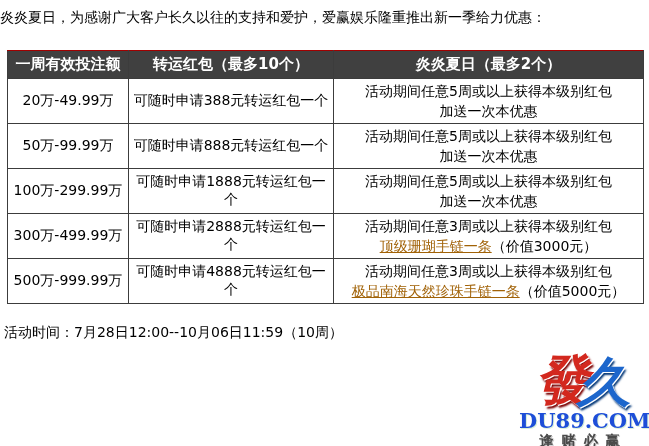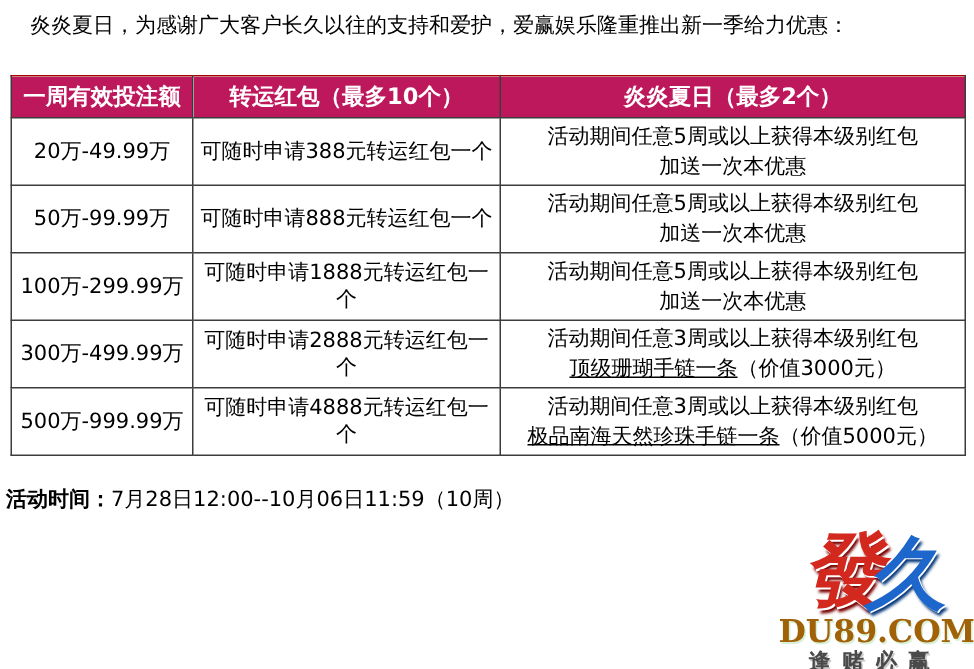--- a/index.html
+++ b/index.html
@@ -5,66 +5,66 @@
   html, body { margin: 0; padding: 0; }
   body {
     width: 649px; height: 446px;
     position: relative;
     background: #ffffff;
     font-family: "DejaVu Sans", sans-serif;
     color: #000000;
     overflow: hidden;
   }
   .intro {
-    margin: 8px 0 0 20px;
+    margin: 8px 0 0 0;
     font-size: 14px;
     line-height: 18px;
     white-space: nowrap;
   }
   table.promo {
     margin: 24px 0 0 7px;
     width: 636px;
     border-collapse: collapse;
     table-layout: fixed;
   }
   table.promo th, table.promo td {
     border: 1px solid #3c3c3c;
     text-align: center;
     vertical-align: middle;
     padding: 1px 2px;
     font-size: 14px;
     overflow: hidden;
   }
   table.promo th {
-    background: #be185d;
+    background: #404040;
     color: #ffffff;
     font-weight: bold;
     font-size: 15px;
     height: 25px;
     border-left-color: #bfbfbf;
     border-top-color: #a00000;
     margin-left: 11px;
   }
   table.promo th:first-child { border-left-color: #3c3c3c; }
   col.c1 { width: 121px; }
   col.c2 { width: 205px; }
   col.c3 { width: 310px; }
   table.promo td { height: 42px; }
   .gift-line { line-height: 20px; }
   .gift-link {
-    color: #000000;
+    color: #a16207;
     text-decoration: underline;
     cursor: pointer;
   }
   .footer {
     margin: 20px 0 0 4px;
     font-size: 14px;
     white-space: nowrap;
   }
-  .footer .label { font-weight: bold; }
+  .footer .label { font-weight: normal; }
   .watermark {
     position: absolute;
     right: 2px;
     bottom: -3px;
     width: 128px;
     text-align: center;
     line-height: 1;
     pointer-events: none;
   }
   .wm-chars {
@@ -84,21 +84,21 @@
     color: #1c66cc;
     text-shadow: 1px 1px 0 #ffffff, 2px 3px 2px #073a7a;
     display: inline-block;
     margin-left: -12px;
     transform: translateY(3px);
   }
   .wm-site {
     font-family: "DejaVu Serif", serif;
     font-weight: bold;
     font-size: 21px;
-    color: #a16207;
+    color: #1d4ed8;
     text-shadow: 1px 1px 0 #d8f0d8;
     margin-top: 1px;
     white-space: nowrap;
   }
   .wm-slogan {
     font-weight: bold;
     font-size: 15px;
     color: #4a4a4a;
     letter-spacing: 7px;
     margin-top: 3px;

